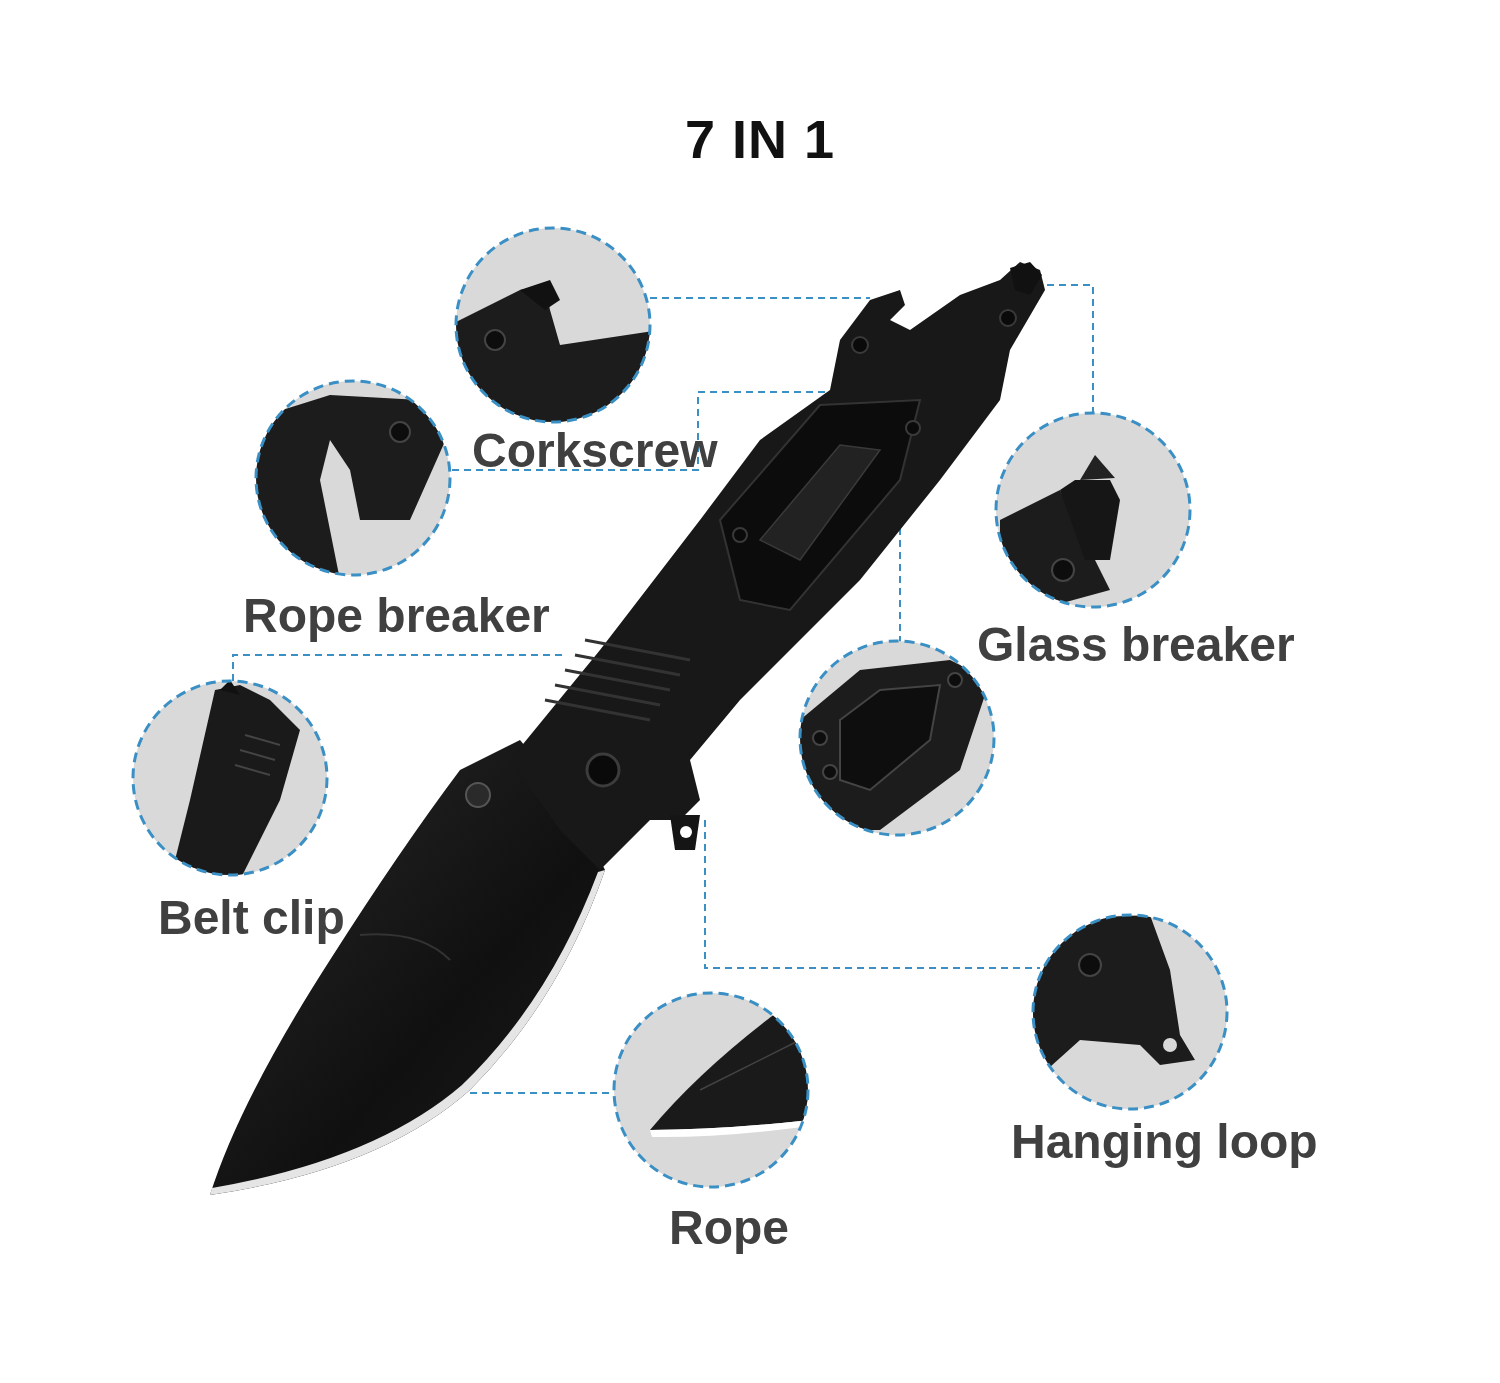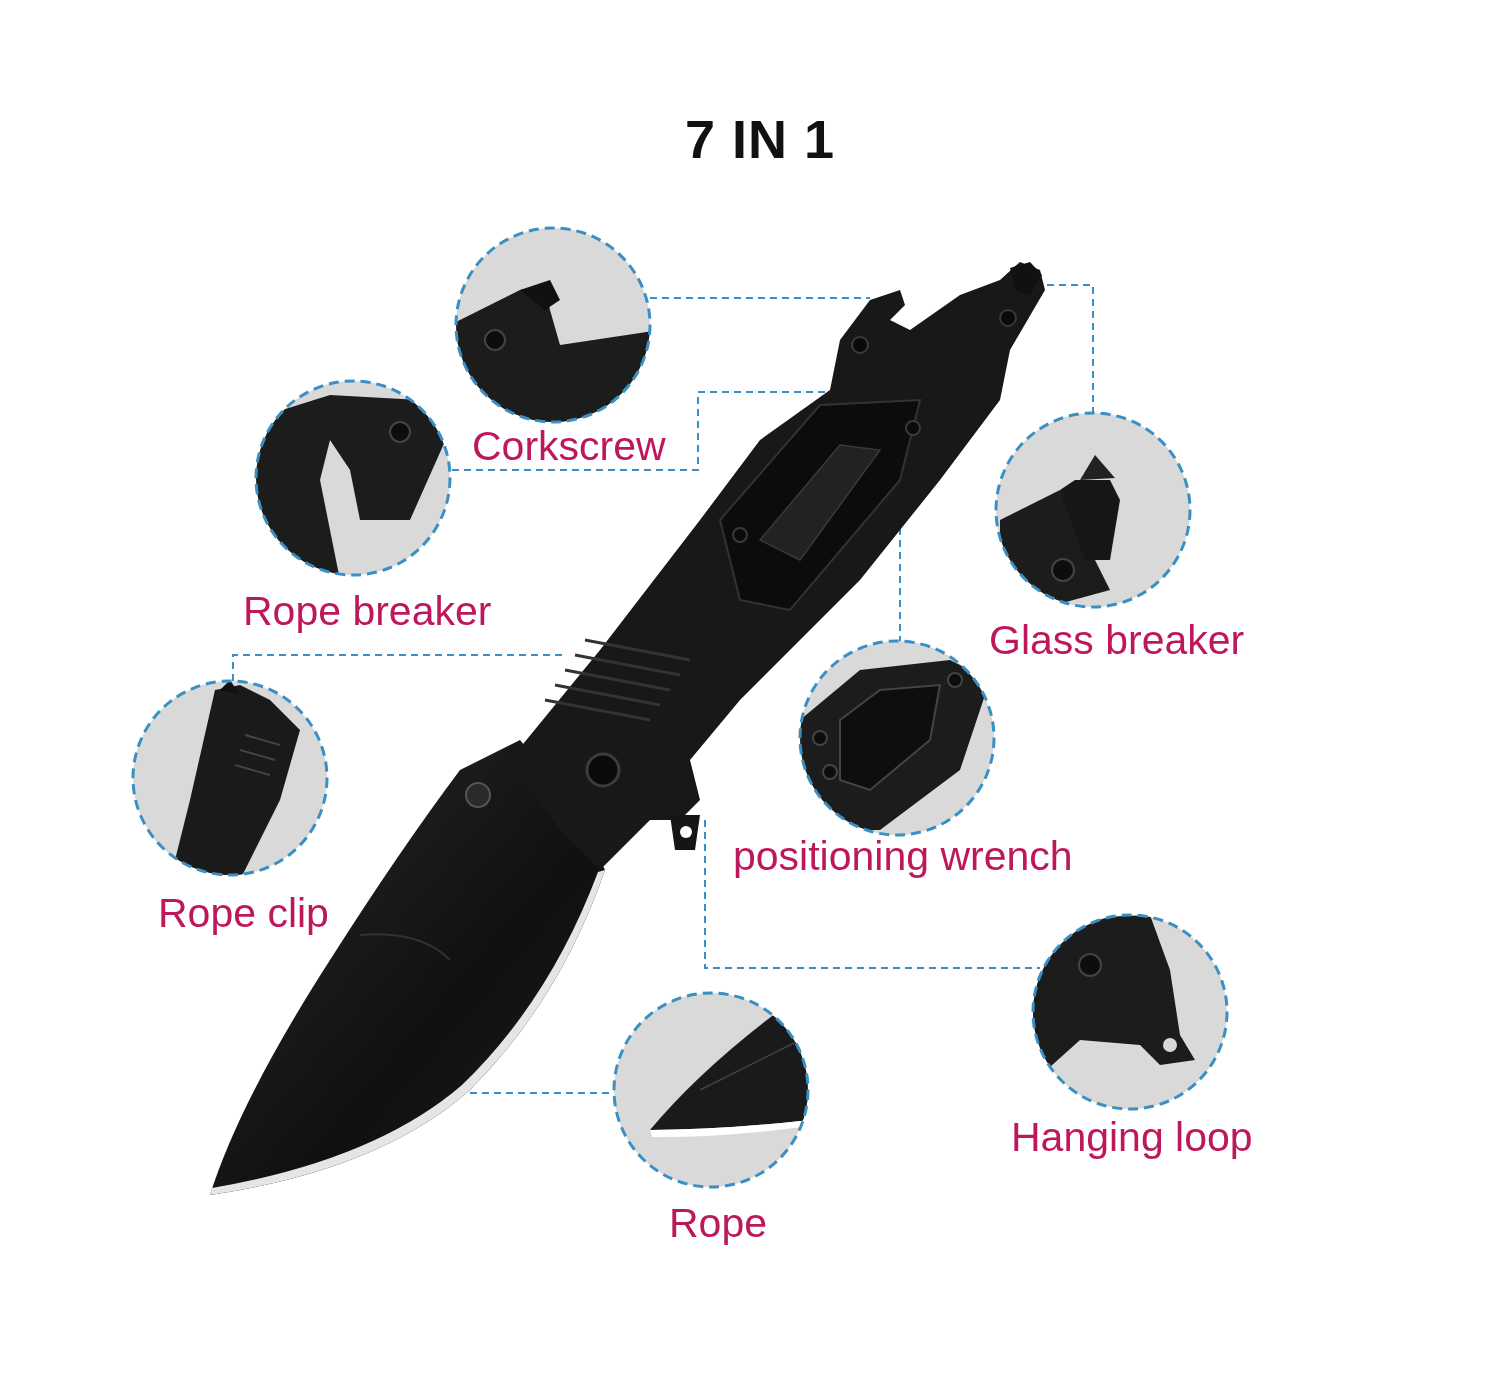--- a/index.html
+++ b/index.html
@@ -1,21 +1,21 @@
 <!DOCTYPE html>
 <html><head>
 <meta charset="utf-8">
 <style>
   html, body { margin: 0; padding: 0; background: #ffffff; }
   body { width: 1500px; height: 1383px; position: relative; overflow: hidden;
          font-family: "Liberation Sans", sans-serif; color: #111; }
   .title { position: absolute; top: 108px; left: 0; width: 1520px; text-align: center;
            font-weight: bold; font-size: 54px; letter-spacing: 1px; }
   .stage { position: absolute; left: 0; top: 0; width: 1500px; height: 1383px; }
-  .label { position: absolute; font-size: 41px; white-space: nowrap; color: #be185d; }
+  .label { position: absolute; font-size: 48px; white-space: nowrap; color: #404040; font-weight: bold; }
   .label.center { text-align: center; line-height: 40px; }
 </style>
 </head>
 <body>
 
 <div class="title">7 IN 1</div>
 
 <svg class="stage" viewBox="0 0 1500 1383" xmlns="http://www.w3.org/2000/svg">
   <defs>
     <clipPath id="c-cork">
@@ -158,19 +158,18 @@
       <path d="M780 1010 L810 1010 L810 1120 Q720 1130 650 1130 Q700 1070 780 1010 Z" fill="#1a1a1a"></path>
       <path d="M650 1130 Q720 1130 810 1120 L810 1126 Q720 1138 652 1137 Z" fill="#ffffff"></path>
       <line x1="700" y1="1090" x2="800" y2="1040" stroke="#444" stroke-width="1.5"></line>
     </g>
     <circle cx="711" cy="1090" r="97" fill="none" stroke="#3a8fc4" stroke-width="3" stroke-dasharray="10,6"></circle>
   </g>
 </svg>
 
 <div class="label" style="left:472px; top:423px;">Corkscrew</div>
 <div class="label" style="left:243px; top:588px;">Rope breaker</div>
-<div class="label" style="left:977px; top:617px;margin-left:12px;">Glass breaker</div>
-<div class="label" style="left:158px; top:890px;">Rope clip</div>
+<div class="label" style="left:977px; top:617px;">Glass breaker</div>
+<div class="label" style="left:158px; top:890px;">Belt clip</div>
 <div class="label center" style="left:733px; top:836px; width:322px;">
-  <div>positioning wrench</div>
 </div>
 <div class="label" style="left:1011px; top:1114px;">Hanging loop</div>
 <div class="label" style="left:669px; top:1200px;">Rope</div>
 
 </body></html>

